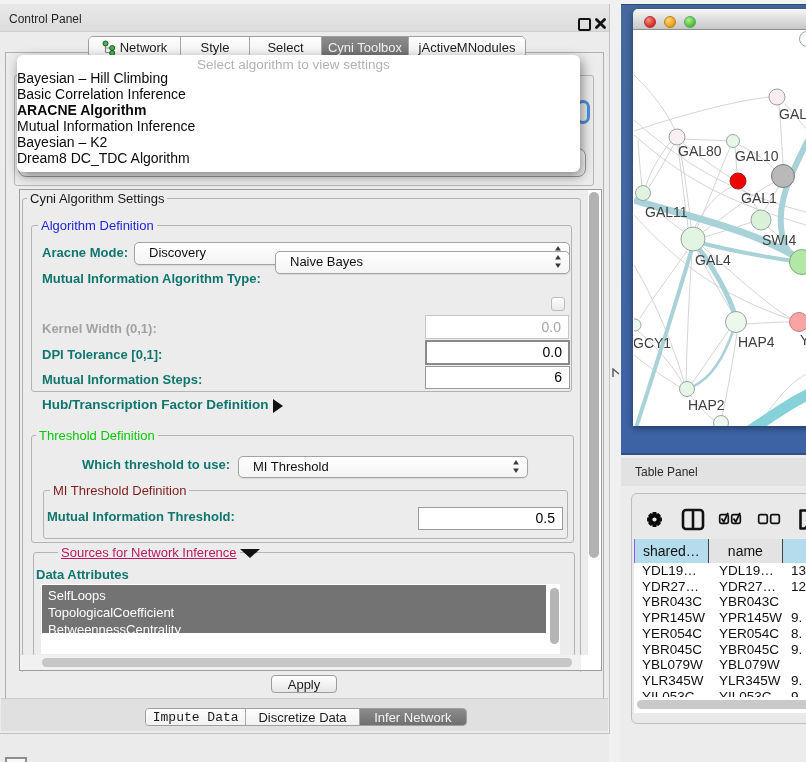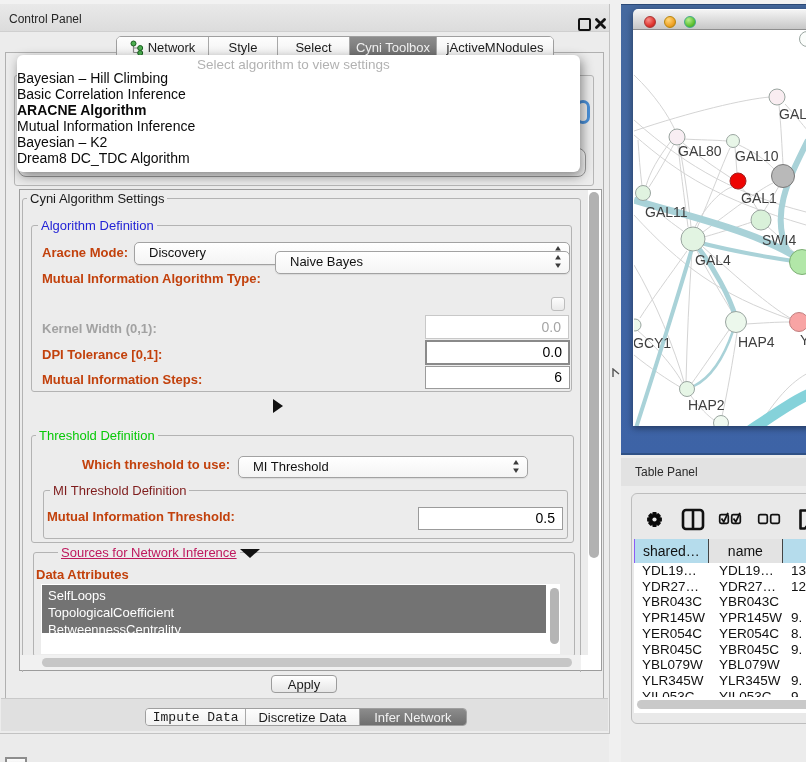--- a/index.html
+++ b/index.html
@@ -1,20 +1,20 @@
 <!DOCTYPE html>
 <html><head>
 <meta charset="utf-8">
 <style>
   html,body{margin:0;padding:0;}
   body{width:806px;height:762px;overflow:hidden;font-family:"Liberation Sans",sans-serif;background:#ebebeb;}
   #root{position:relative;width:806px;height:762px;overflow:hidden;}
   .abs{position:absolute;}
   .glabel{position:absolute;font-size:13px;background:#ececec;padding:0 3px;line-height:13px;}
-  .flabel{position:absolute;font-size:13px;font-weight:bold;color:#c2410c;white-space:nowrap;}
+  .flabel{position:absolute;font-size:13px;font-weight:bold;color:#0f766e;white-space:nowrap;}
   .combo{position:absolute;border:1px solid #a2a2a2;border-radius:5px;background:linear-gradient(#ffffff,#f4f4f4);box-shadow:0 1px 1px rgba(0,0,0,0.08);}
   .combo .ctext{position:absolute;left:14px;top:2px;font-size:13px;color:#111;}
   .stepper{position:absolute;right:7px;top:3px;width:8px;}
   .tfield{position:absolute;background:#fff;font-size:14px;color:#111;text-align:right;}
   .groupbox{position:absolute;border:1px solid #b3b3b3;border-radius:3px;}
   .seg{display:flex;align-items:center;justify-content:center;font-size:13px;color:#1c1c1c;border-right:1px solid #a8a8a8;box-sizing:border-box;height:100%;background:linear-gradient(#fdfdfd,#f1f1f1);}
   .segsel{background:linear-gradient(#8c8c8c,#6f6f6f);color:#f2f2f2;}
 </style>
 </head>
 <body>
@@ -29,21 +29,21 @@
     <div class="abs" style="left:0;top:0;width:609px;height:27px;background:linear-gradient(#e9e9e9,#dcdcdc);border-bottom:1px solid #cfcfcf;"></div>
     <div class="abs" style="left:9px;top:8px;font-size:12px;color:#262626;">Control Panel</div>
 
     <div class="abs" style="left:578px;top:14px;width:9px;height:9px;border:2px solid #111;border-radius:2px;"></div>
     <svg class="abs" style="left:595px;top:14px;" width="11" height="11" viewBox="0 0 11 11">
         <path d="M1.5 1.5 L9.5 9.5 M9.5 1.5 L1.5 9.5" stroke="#111" stroke-width="2.8" stroke-linecap="round"></path>
       </svg>
 
     <div class="abs" style="left:5px;top:48px;width:599px;height:650px;border:1px solid #b0b0b0;background:#ececec;box-sizing:border-box;"></div>
 
-    <div class="abs" id="toptabs" style="left:88px;top:32px;width:438px;height:23px;background:#f7f7f7;border:1px solid #9f9f9f;border-radius:5px;display:flex;overflow:hidden;box-sizing:border-box;margin-left:28px;">
+    <div class="abs" id="toptabs" style="left:88px;top:32px;width:438px;height:23px;background:#f7f7f7;border:1px solid #9f9f9f;border-radius:5px;display:flex;overflow:hidden;box-sizing:border-box;">
       <div class="seg" style="width:92px;"><svg width="14" height="15" viewBox="0 0 14 15" style="margin-right:4px;margin-top:-1px;">
             <path d="M3.5 4 L3.5 12.5 M3.5 8 L10 8 M3.5 12.5 L10 12.5" stroke="#8a8a8a" stroke-width="1.2" fill="none"></path>
             <circle cx="3.5" cy="3.5" r="2.5" fill="#4caf50" stroke="#1b5e20"></circle>
             <circle cx="10.2" cy="8" r="2.5" fill="#4caf50" stroke="#1b5e20"></circle>
             <circle cx="10.2" cy="13" r="2.5" fill="#4caf50" stroke="#1b5e20"></circle>
           </svg>Network</div>
       <div class="seg" style="width:69px;">Style</div>
       <div class="seg" style="width:72px;text-align:right;">Select</div>
       <div class="seg segsel" style="width:87px;">Cyni Toolbox</div>
       <div class="seg" style="width:116px;border-right:none;">jActiveMNodules</div>
@@ -84,20 +84,21 @@
 
   <div class="flabel" style="left:42px;top:321px;color:#a2a2a2;">Kernel Width (0,1):</div>
   <div class="tfield" style="left:425px;top:315px;width:135px;height:22px;line-height:22px;border:1px solid #c8c8c8;padding-right:7px;color:#a5a5a5;">0.0</div>
 
   <div class="flabel" style="left:42px;top:347px;">DPI Tolerance [0,1]:</div>
   <div class="tfield" style="left:425px;top:340px;width:135px;height:21px;line-height:21px;border:2px solid #8a8a8a;padding-right:6px;color:#000;">0.0</div>
 
   <div class="flabel" style="left:42px;top:372px;">Mutual Information Steps:</div>
   <div class="tfield" style="left:425px;top:366px;width:136px;height:21px;line-height:21px;border:1px solid #9b9b9b;padding-right:7px;color:#000;">6</div>
 
+  <div class="flabel" style="left:42px;top:397px;font-size:13.5px;">Hub/Transcription Factor Definition</div>
   <div class="abs" style="left:273px;top:399px;width:0;height:0;border-left:10px solid #111;border-top:7px solid transparent;border-bottom:7px solid transparent;"></div>
 
   <div class="groupbox" style="left:31px;top:435px;width:541px;height:106px;"></div>
   <div class="glabel" style="left:36px;top:429px;color:#07c907;">Threshold Definition</div>
 
   <div class="flabel" style="left:82px;top:457px;">Which threshold to use:</div>
   <div class="combo" style="left:238px;top:456px;width:288px;height:20px;">
     <span class="ctext">MI Threshold</span>
     <svg class="stepper" width="7" height="13" viewBox="0 0 7 13">
         <path d="M3.5 0 L6.4 4.4 L0.6 4.4 Z" fill="#3a3a3a"></path>

